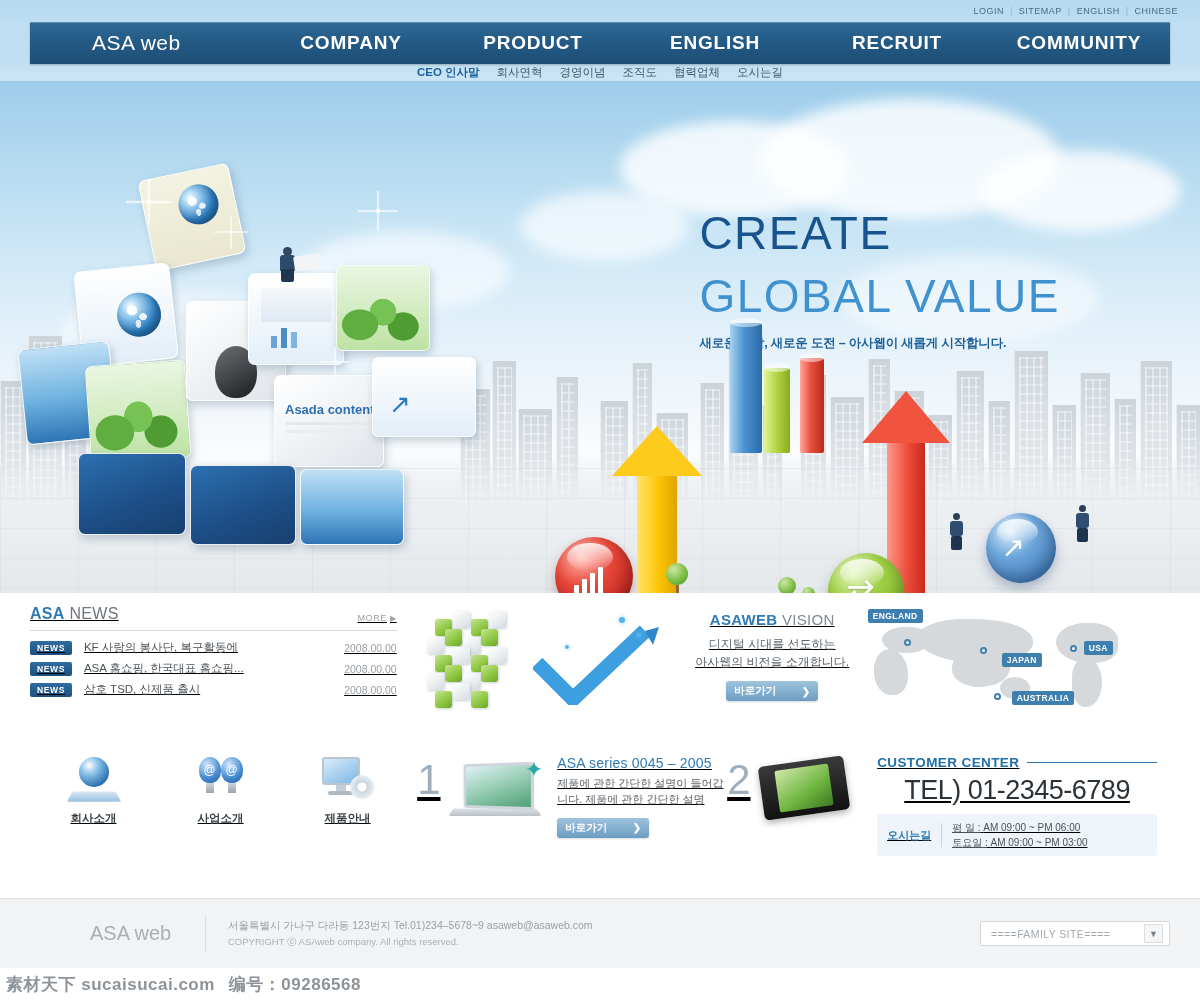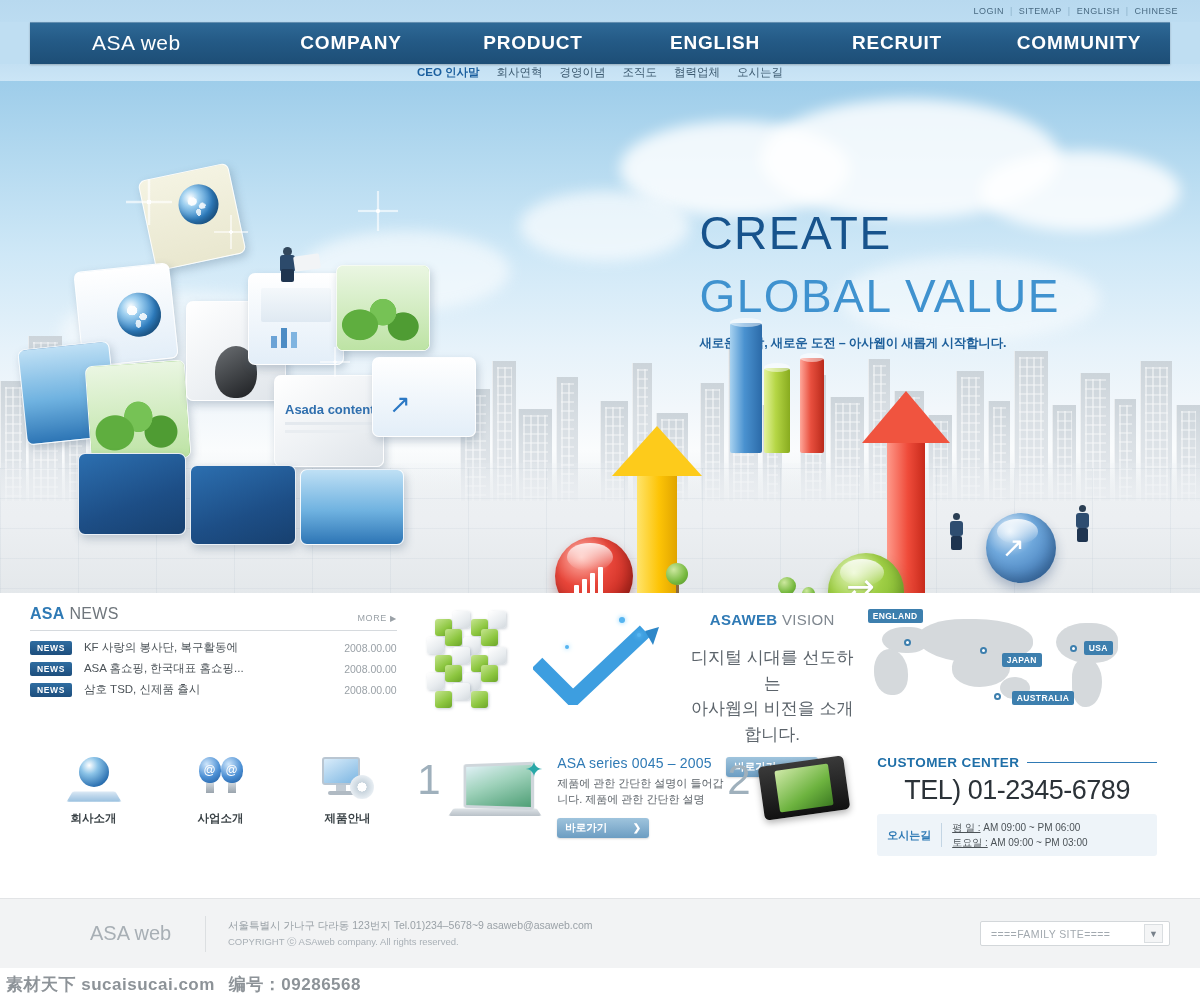--- a/index.html
+++ b/index.html
@@ -204,21 +204,21 @@
     color:#fff; font-size:34px; line-height:1; text-shadow:0 1px 2px rgba(0,0,0,.2);
   }
   .chartarrow { position:absolute; left:22%; top:26%; width:56%; height:48%; color:#fff; font-size:28px; }
 
   .person { position:absolute; }
   .person .h { width:7px;height:7px;border-radius:50%;background:#2b3f54;margin:0 auto; }
   .person .t { width:13px;height:15px;background:#2e4d70;border-radius:3px;margin:1px auto 0; }
   .person .l { width:11px;height:14px;background:#1e3450;margin:0 auto;border-radius:2px; }
 
   
-  .content { padding: 8px 43px 0 30px; }
+  .content { padding: 8px 43px 0 30px; text-decoration: underline; }
   .row1 { display: flex; height: 128px; margin-top: 4px; }
 
   
   .news { width: 370px; }
   .news-head {
     display:flex; align-items:flex-end; justify-content:space-between;
     border-bottom: 1px solid #d6dade; padding-bottom: 7px;
   }
   .news-title { font-size: 16px; color: #6f767c; letter-spacing: .3px; }
   .news-title b { color: #2f7ab5; font-weight: bold; }
@@ -238,21 +238,21 @@
   .vision { flex: 1; display:flex; align-items:flex-start; padding-left: 18px; position:relative; }
   .vision-art { width: 270px; height: 120px; position: relative; }
   .minicube { position:absolute; width:17px; height:17px; border-radius:3px; box-shadow: 1px 1px 3px rgba(80,100,120,.3); }
   .minicube.g { background: linear-gradient(145deg,#c5e58f,#8cc63f 60%,#6ca52a); }
   .minicube.w { background: linear-gradient(145deg,#ffffff,#e8ecef 60%,#d3d9de); }
   .vtick { position:absolute; left:118px; top:18px; width:130px; height:82px; }
   .dot-blue { position:absolute; width:6px; height:6px; border-radius:50%; background:#55b4f0; box-shadow:0 0 5px #7fd0ff; }
   .vision-txt { width: 175px; padding-top: 6px; text-align:center; }
   .vision-title { font-size: 15px; color:#808890; letter-spacing:.3px; }
   .vision-title b { color:#2f7ab5; }
-  .vision-desc { font-size: 17px; color:#5c646b; line-height:1.5; margin-top: 17px; }
+  .vision-desc { font-size: 12px; color:#5c646b; line-height:1.5; margin-top: 7px; }
   .btn-go {
     display:inline-flex; align-items:center; justify-content:space-between;
     width: 92px; margin-top: 10px; padding: 3px 8px;
     background: linear-gradient(to bottom,#9fc4dd,#6c9dc2);
     border-radius:3px; color:#fff; font-size:10.5px; font-weight:bold; cursor:pointer;
     box-shadow: 0 1px 2px rgba(0,0,0,.15);
   }
   .btn-go .chev { font-size:10px; }
 
   

